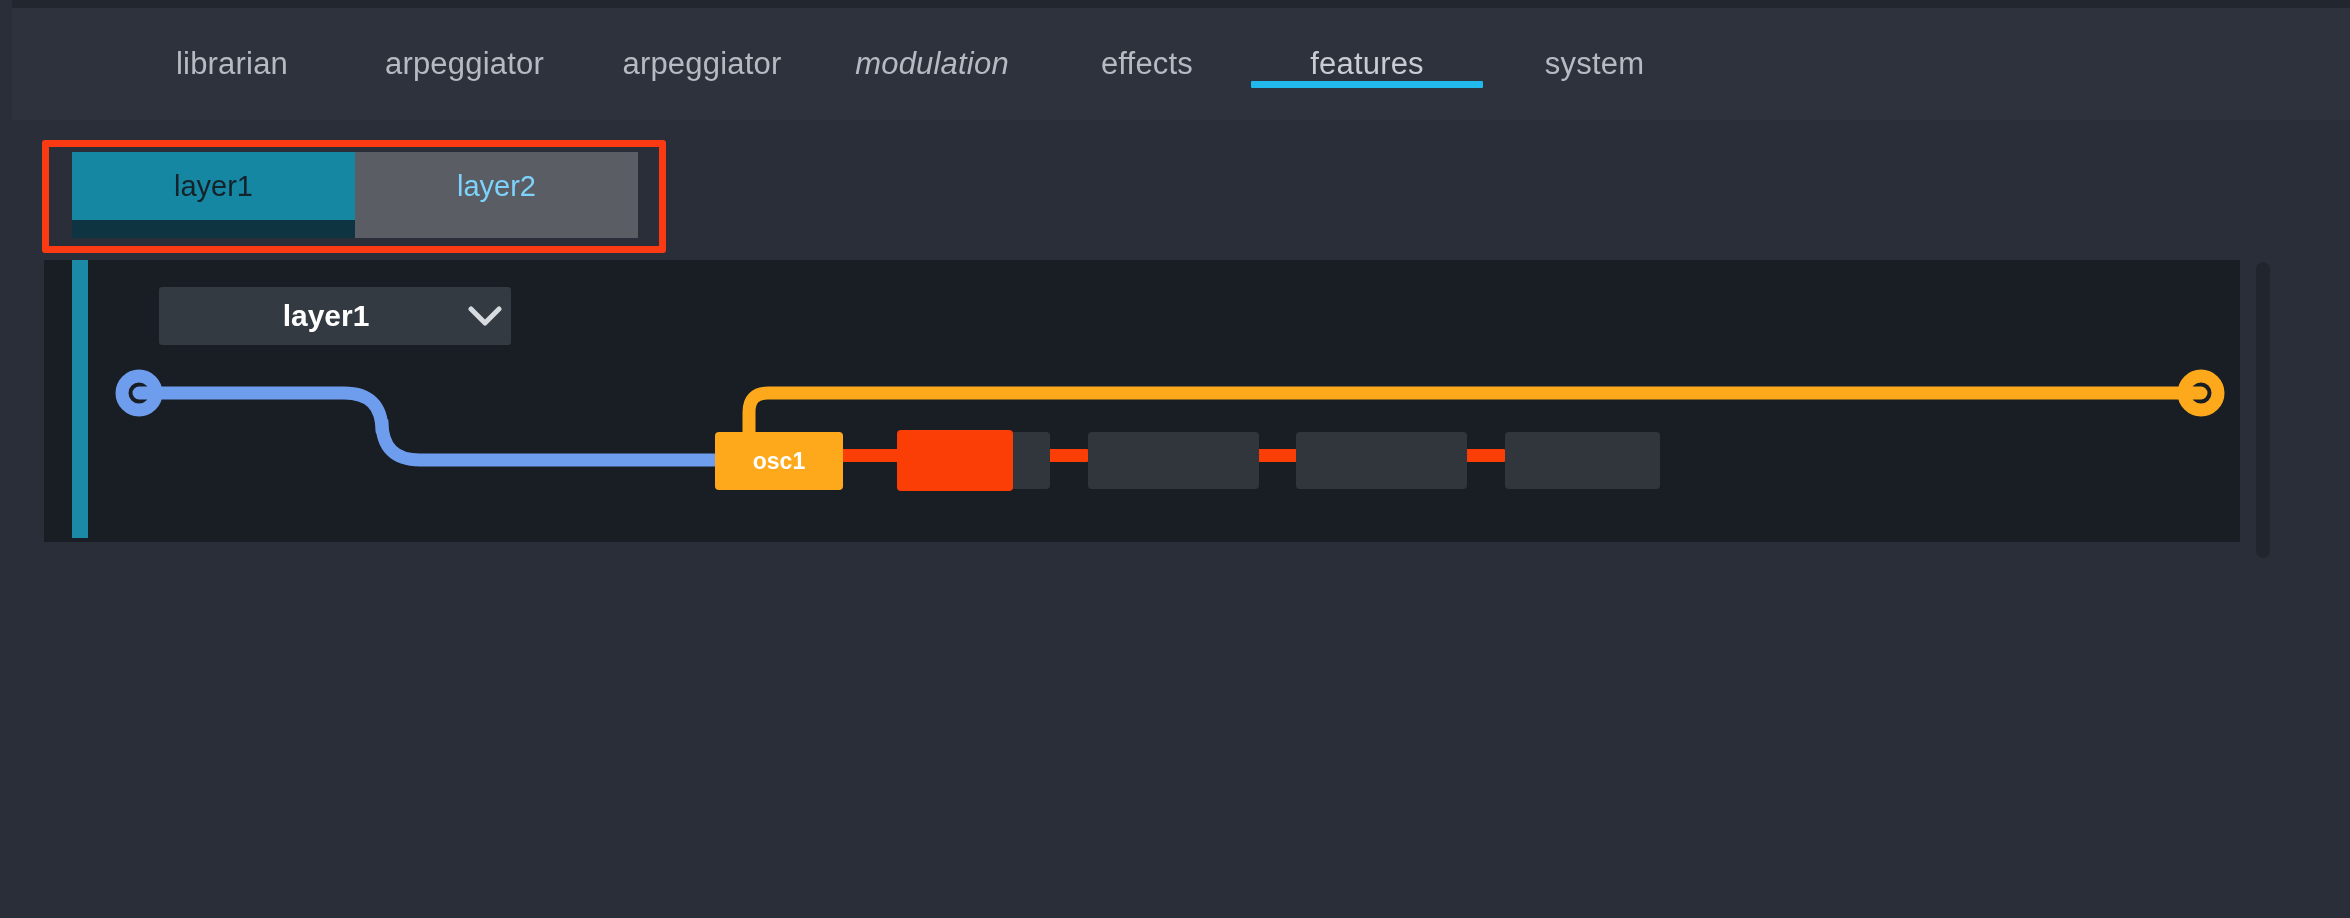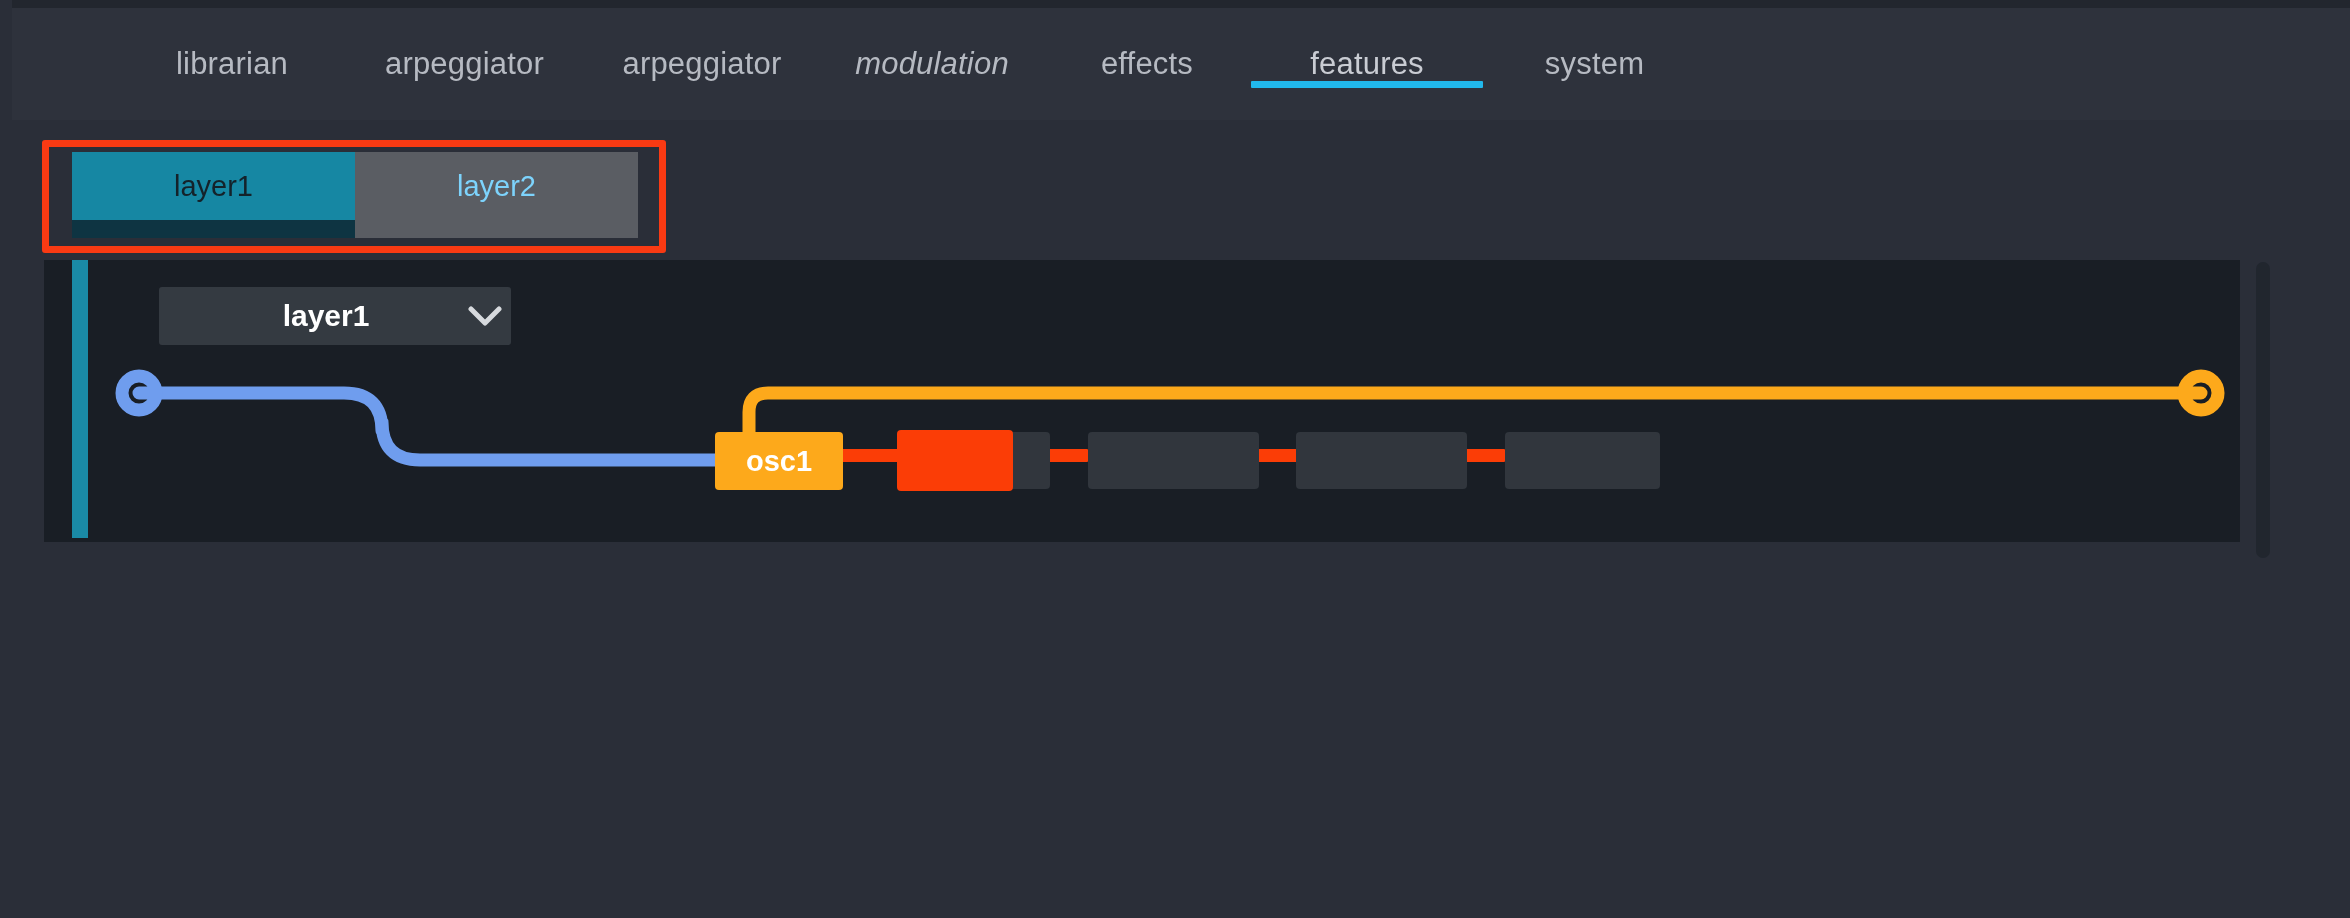--- a/index.html
+++ b/index.html
@@ -190,21 +190,21 @@
     display: flex;
     align-items: center;
     justify-content: center;
     cursor: pointer;
     user-select: none;
     box-sizing: border-box;
   }
   .node-osc {
     background: #fda91b;
     color: #ffffff;
-    font-size: 29px;
+    font-size: 23px;
     font-weight: bold;
   }
   .node-red { background: #fb3d06; }
   .node-grey { background: #31363d; }
 
   .conn {
     position: absolute;
     background: #fb3d06;
     height: 13px;
     border-radius: 1px;

